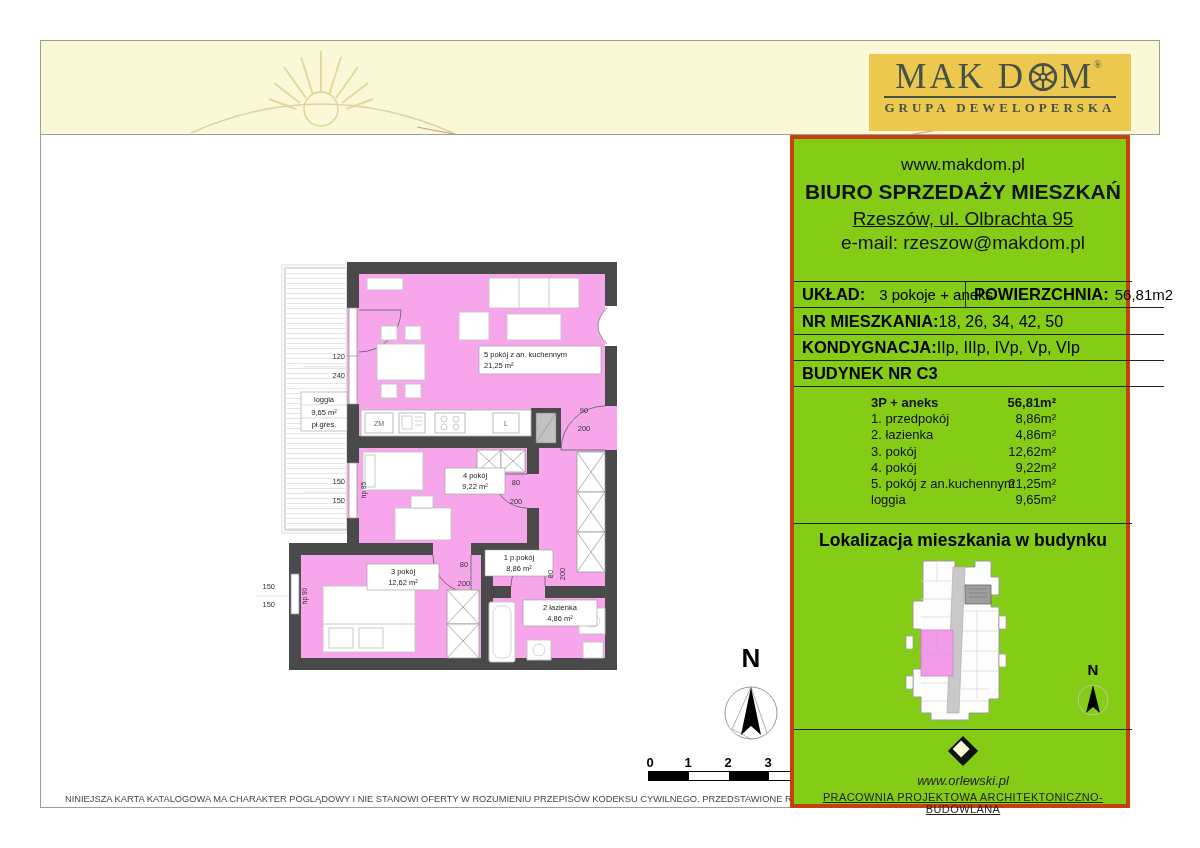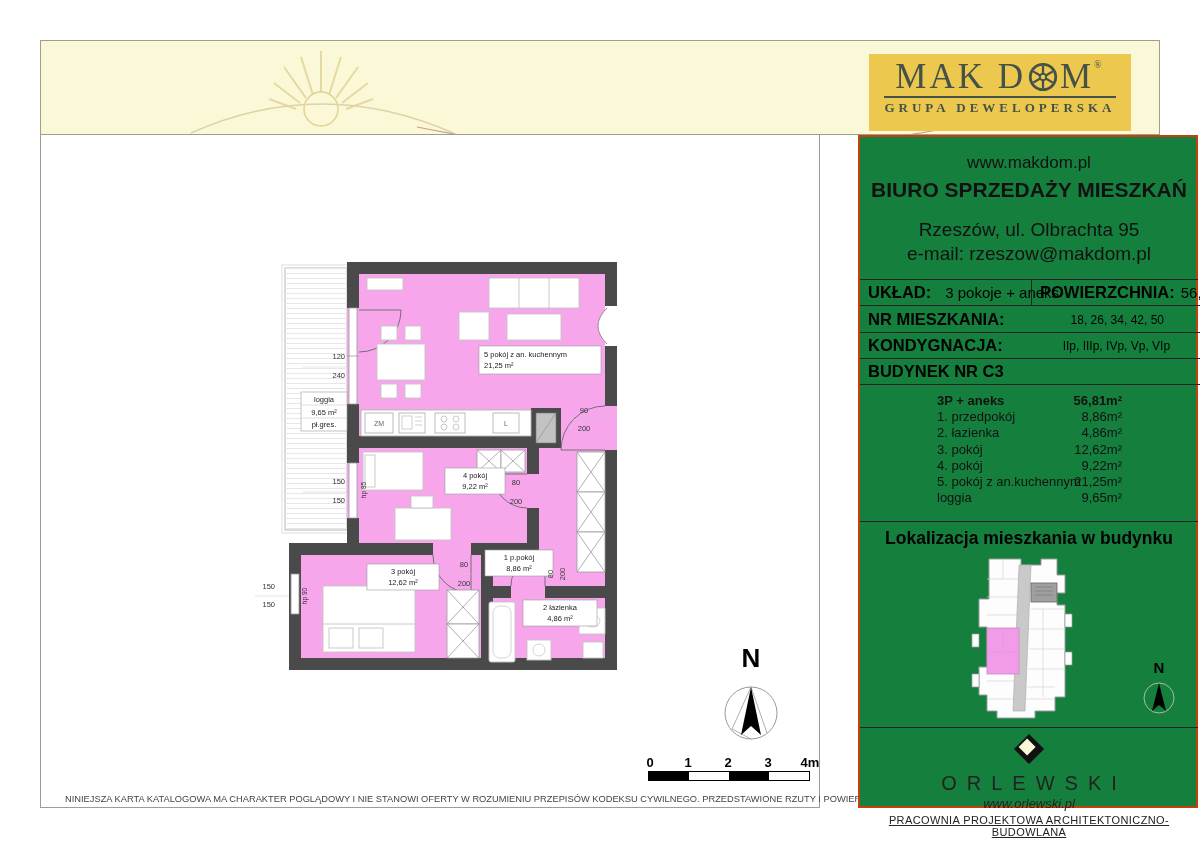--- a/index.html
+++ b/index.html
@@ -24,37 +24,37 @@
 
   
   .scalebar { left:605px; top:620px; width:172px; height:36px; }
   .sb-nums { position:relative; height:16px; font-size:13px; font-weight:bold; color:#000; }
   .sb-nums span { position:absolute; transform:translateX(-50%); }
   .sb-bar { position:relative; margin-left:2px; width:162px; height:10px; border:1px solid #000; font-size:0; }
   .sb-bar i { display:inline-block; width:40px; height:8px; }
   .sb-b { background:#000; } .sb-w { background:#fff; }
 
   
-  .right-col { left:858px; top:135px; width:340px; height:673px; background:#15803d; border:2px solid #c2410c; }
+  .right-col { left:790px; top:135px; width:340px; height:673px; background:#84cc16; border:4px solid #c2410c; }
   .sec { position:absolute; left:0; width:338px; }
   .contact { top:0; height:143px; border-bottom:1px solid #222; text-align:center; }
   .c-web { margin-top:16px; font-size:17px; color:#111; }
   .c-office { margin-top:5px; font-size:21px; font-weight:bold; color:#111; }
-  .c-addr { margin-top:17px; font-size:19px; color:#111; }
+  .c-addr { margin-top:4px; font-size:19px; color:#111;text-decoration:underline; }
   .c-mail { margin-top:2px; font-size:19px; color:#111; }
 
   .spec-row { position:absolute; left:0; width:370px; height:26px; border-bottom:1px solid #222; display:flex; align-items:center; }
   .spec-label { font-weight:bold; font-size:16.5px; padding-left:8px; color:#000; white-space:nowrap; }
   .spec-value { font-size:15px; color:#000; white-space:nowrap; }
   .cell-split { display:flex; align-items:center; height:100%; }
   .cell-left { width:172px; border-right:1px solid #222; }
   .cell-left .spec-value { margin-left:14px; }
   .cell-right { flex:1; }
   .cell-right .spec-value { margin-left:6px; }
-  .spec-center { flex:1; text-align:center; font-size:12px; color:#000; }
+  .spec-center { flex:1; text-align:left; font-size:16px; color:#000; }
 
   .room-table { top:247px; height:138px; border-bottom:1px solid #222; font-size:13px; color:#111; }
   .rt-row { position:relative; height:16.2px; }
   .rt-name { position:absolute; left:77px; }
   .rt-area { position:absolute; right:76px; }
   .rt-head { font-weight:bold; }
 
   .loc-sec { top:385px; height:206px; border-bottom:1px solid #222; }
   .loc-title { margin-top:6px; text-align:center; font-size:17.5px; font-weight:bold; color:#000; }
 
@@ -438,19 +438,18 @@
         <circle cx="19" cy="40" r="15" fill="none" stroke="#c9c9c9" stroke-width="0.8"></circle>
         <path d="M19,25 L26,53 L19,47 L12,53 Z" fill="#000"></path>
       </svg>
     </div>
 
     <div class="sec orl-sec">
       <svg width="34" height="34" viewBox="0 0 36 36" style="margin-top:4px;">
         <path d="M18,2 L34,18 L18,34 L2,18 Z" fill="#111"></path>
         <path d="M16,7 L25,16 L16,25 L7,16 Z" fill="#FBF8D8"></path>
       </svg>
-      <div class="orl-name">ORLEWSKI</div>
       <div class="orl-web">www.orlewski.pl</div>
       <div class="orl-tagline">PRACOWNIA PROJEKTOWA ARCHITEKTONICZNO-BUDOWLANA</div>
     </div>
   </div>
 
 </div>
 
 </body></html>

